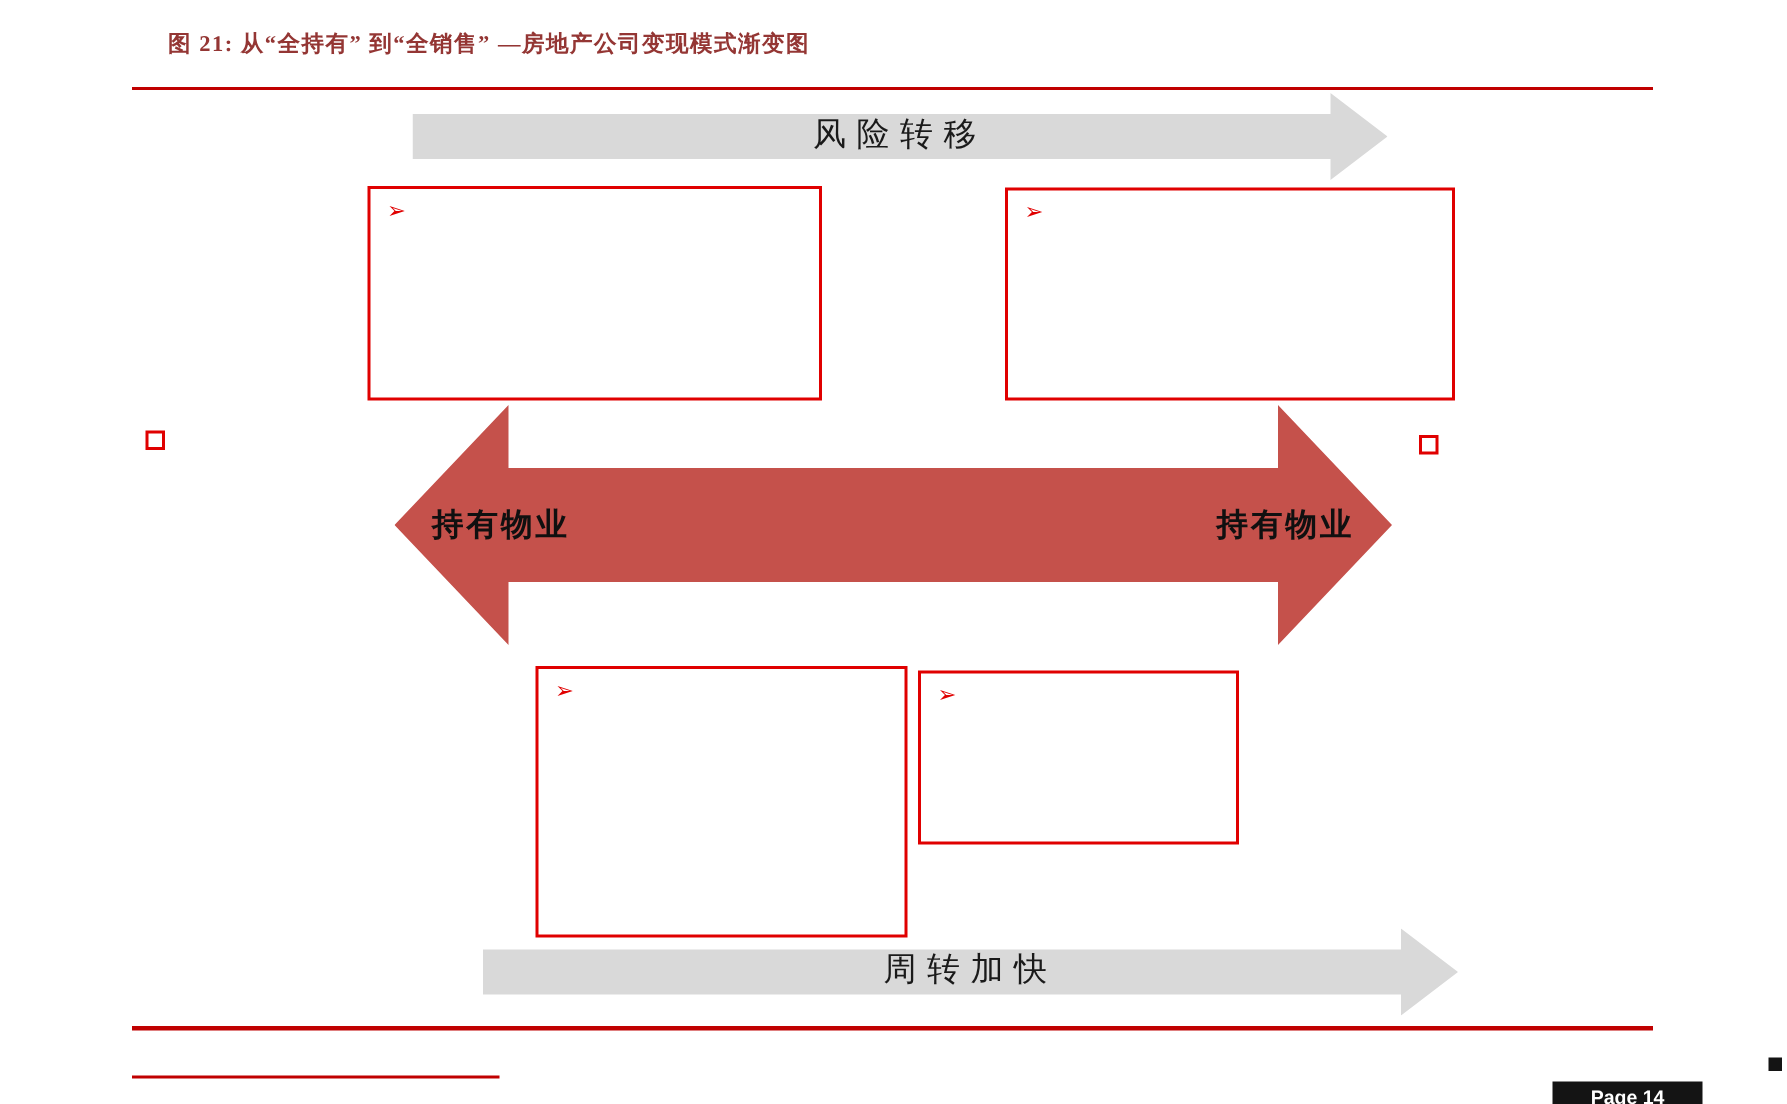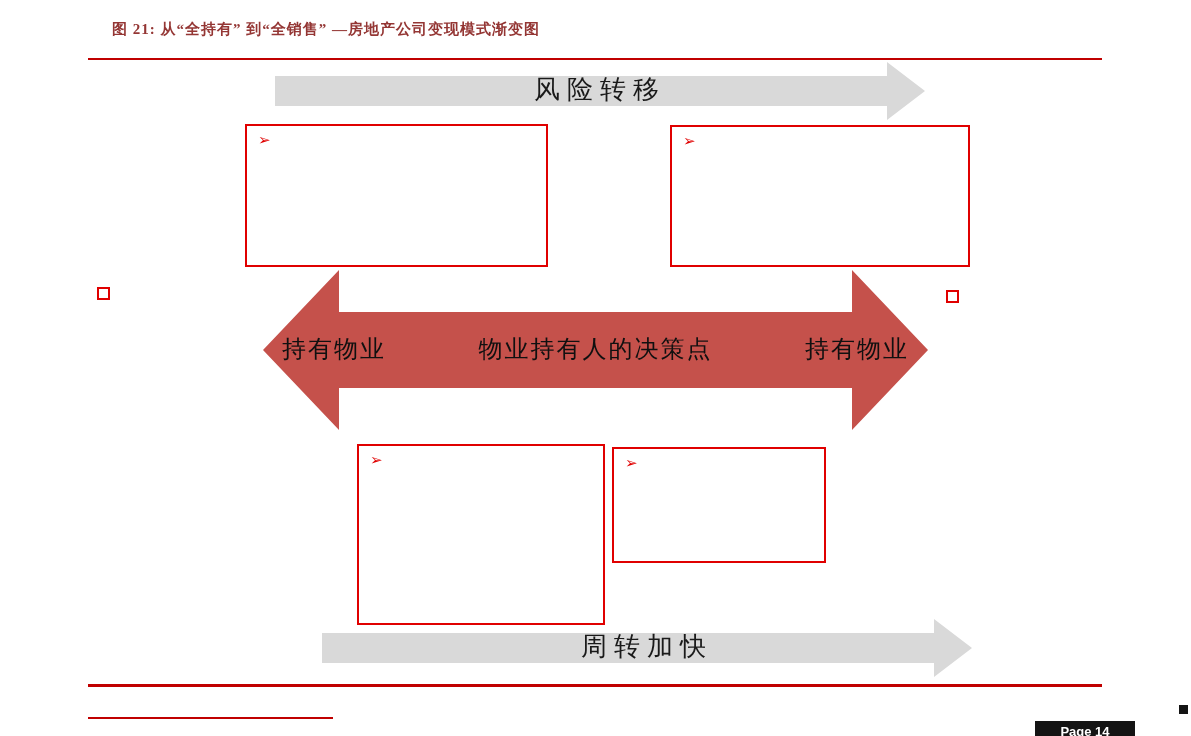--- a/index.html
+++ b/index.html
@@ -14,21 +14,21 @@
   .rule { position:absolute; background:#C00000; }
   .rule-top    { left:88px;  top:58px;  width:1014px; height:2px; }
   .rule-bottom { left:88px;  top:684px; width:1014px; height:3px; }
   .rule-foot   { left:88px;  top:717px; width:245px;  height:2px; }
 
   .garrow { position:absolute; width:650px; height:58px; }
   .garrow svg { position:absolute; left:0; top:0; }
   .garrow .lbl {
     position:absolute; left:0; width:100%; text-align:center;
     top:50%; transform:translateY(-55%);
-    font-size:26px; letter-spacing:7px; color:#1a1a1a;
+    font-size:22px; letter-spacing:7px; color:#1a1a1a;
   }
   .garrow-top    { left:275px; top:62px; }
   .garrow-bottom { left:275px; top:619px;margin-left:47px; }
 
   .rbox { position:absolute; border:2px solid #E00000; background:transparent; }
   .rbox .bullet {
     position:absolute; left:11px; top:7px; color:#E00000;
     font-size:15px; font-family:"DejaVu Sans", sans-serif; line-height:1;
   }
   .box-tl { left:245px; top:124px; width:299px; height:139px; }
@@ -37,21 +37,21 @@
   .box-br { left:612px; top:447px; width:210px; height:112px; }
 
   .sq { position:absolute; width:9px; height:9px; border:2px solid #E00000; background:#fff; }
   .sq-left  { left:97px;  top:287px; }
   .sq-right { left:946px; top:290px; }
 
   .carrow { position:absolute; left:263px; top:270px; width:665px; height:160px; }
   .carrow svg { position:absolute; left:0; top:0; }
   .ca-lbl {
     position:absolute; top:50%; transform:translateY(-52%);
-    font-size:24px; font-weight:normal; letter-spacing:2px; color:#101010;
+    font-size:21px; font-weight:bold; letter-spacing:2px; color:#101010;
   }
   .ca-left   { left:4px;  width:134px; text-align:center; }
   .ca-center { left:0;    width:100%;  text-align:center; }
   .ca-right  { right:4px; width:134px; text-align:center; }
 
   .page-badge {
     position:absolute; left:1035px; top:721px; width:100px; height:24px;
     background:#141414; color:#ffffff; text-align:center;
     font-family:"Liberation Sans", sans-serif; font-weight:bold;
     font-size:13px; line-height:21px;
@@ -81,21 +81,20 @@
   </div>
 
   <div class="sq sq-left"></div>
   <div class="sq sq-right"></div>
 
   <div class="carrow">
     <svg width="665" height="160">
       <polygon points="0,80 76,0 76,42 589,42 589,0 665,80 589,160 589,118 76,118 76,160" fill="#C5514B"></polygon>
     </svg>
     <span class="ca-lbl ca-left">持有物业</span>
-    <span class="ca-lbl ca-center">物业持有人的决策点</span>
     <span class="ca-lbl ca-right">持有物业</span>
   </div>
 
   <div class="rbox box-bl">
     <span class="bullet">➢</span>
   </div>
   <div class="rbox box-br">
     <span class="bullet">➢</span>
   </div>
 

